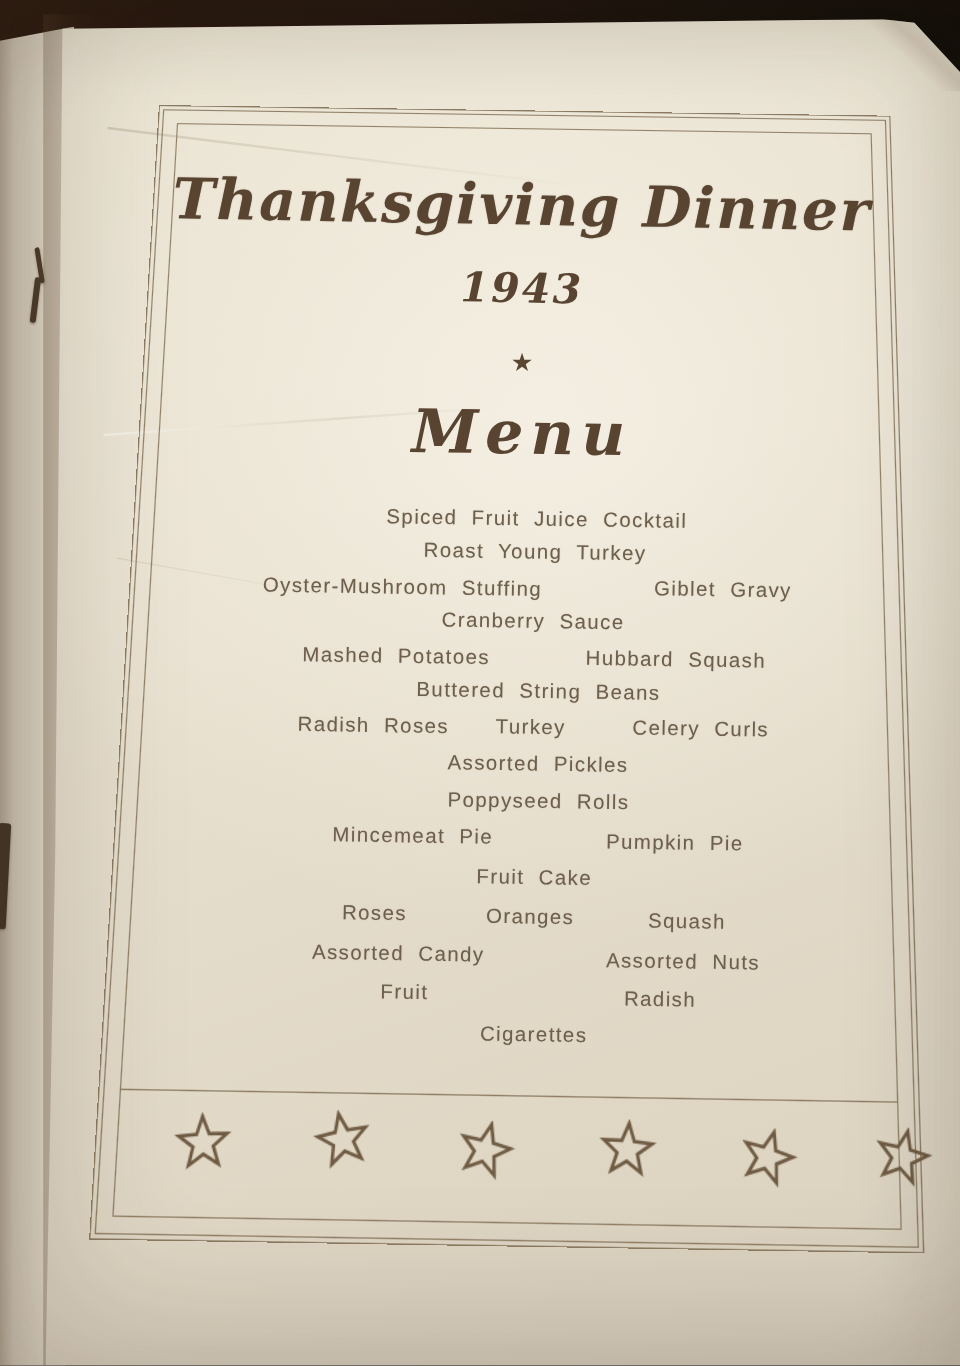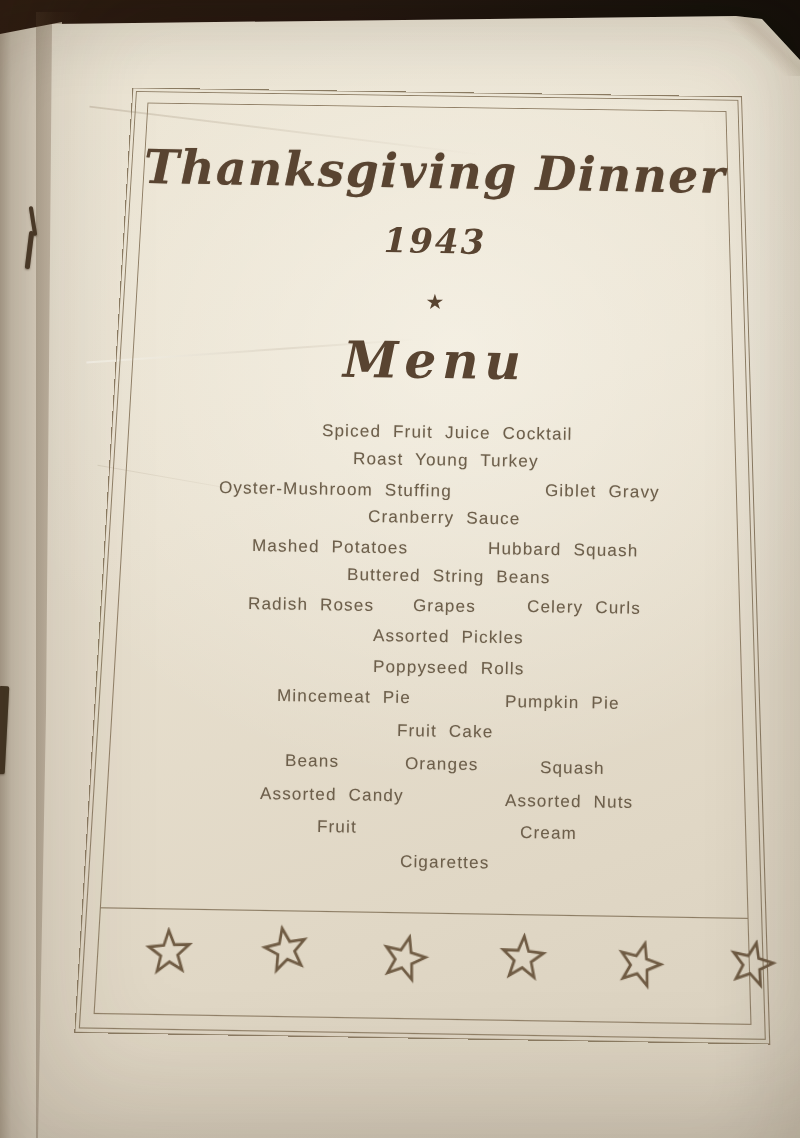--- a/index.html
+++ b/index.html
@@ -129,31 +129,31 @@
 
     <span class="mi" style="left:322px;top:421px">Spiced Fruit Juice Cocktail</span>
     <span class="mi" style="left:353px;top:449px">Roast Young Turkey</span>
     <span class="mi" style="left:219px;top:478px">Oyster-Mushroom Stuffing</span>
     <span class="mi" style="left:545px;top:481px">Giblet Gravy</span>
     <span class="mi" style="left:368px;top:507px">Cranberry Sauce</span>
     <span class="mi" style="left:252px;top:536px">Mashed Potatoes</span>
     <span class="mi" style="left:488px;top:539px">Hubbard Squash</span>
     <span class="mi" style="left:347px;top:565px">Buttered String Beans</span>
     <span class="mi" style="left:248px;top:594px">Radish Roses</span>
-    <span class="mi" style="left:413px;top:596px">Grapes</span>
+    <span class="mi" style="left:413px;top:596px">Turkey</span>
     <span class="mi" style="left:527px;top:597px">Celery Curls</span>
     <span class="mi" style="left:373px;top:626px">Assorted Pickles</span>
     <span class="mi" style="left:373px;top:657px">Poppyseed Rolls</span>
     <span class="mi" style="left:277px;top:686px">Mincemeat Pie</span>
     <span class="mi" style="left:505px;top:692px">Pumpkin Pie</span>
     <span class="mi" style="left:397px;top:721px">Fruit Cake</span>
-    <span class="mi" style="left:285px;top:751px">Beans</span>
+    <span class="mi" style="left:285px;top:751px">Roses</span>
     <span class="mi" style="left:405px;top:754px">Oranges</span>
     <span class="mi" style="left:540px;top:758px">Squash</span>
     <span class="mi" style="left:260px;top:784px">Assorted Candy</span>
     <span class="mi" style="left:505px;top:791px">Assorted Nuts</span>
     <span class="mi" style="left:317px;top:817px">Fruit</span>
-    <span class="mi" style="left:520px;top:823px">Cream</span>
+    <span class="mi" style="left:520px;top:823px">Radish</span>
     <span class="mi" style="left:400px;top:852px">Cigarettes</span>
   </div>
 
   <div class="vignette"></div>
 </div>
 
 </body></html>

